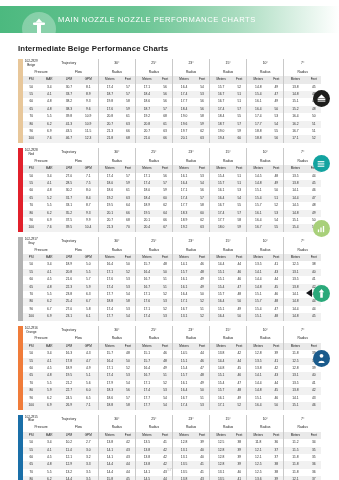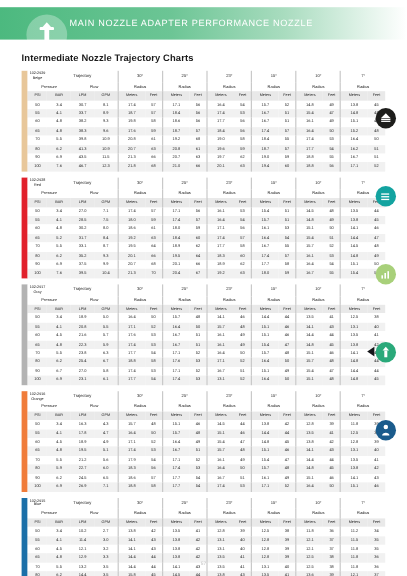--- a/index.html
+++ b/index.html
@@ -145,24 +145,24 @@
 <body>
 
 <div class="banner">
   <div class="banner-logo">
     <svg width="16" height="22" viewBox="0 0 16 22" aria-hidden="true">
       <rect x="6" y="7" width="4" height="15" fill="#ffffff"></rect>
       <rect x="2" y="4.5" width="12" height="2.6" rx="1" fill="#ffffff"></rect>
       <path d="M8 0.5 L11.5 4.5 L4.5 4.5 Z" fill="#ffffff"></path>
     </svg>
   </div>
-  <div class="banner-title">MAIN NOZZLE ADAPTER PERFORMANCE NOZZLE</div>
+  <div class="banner-title">MAIN NOZZLE NOZZLE PERFORMANCE CHARTS</div>
 </div>
 
-<div class="page-title">Intermediate Nozzle Trajectory Charts</div>
+<div class="page-title">Intermediate Beige Performance Charts</div>
 
 <div id="charts">
     <div class="chart-block">
       <div class="swatch" style="background: rgb(232, 199, 154);"></div>
       <table class="perf">
         <colgroup>
           <col style="width: 16px;">
           <col style="width: 19px;">
           <col style="width: 19px;">
           <col style="width: 19px;">

